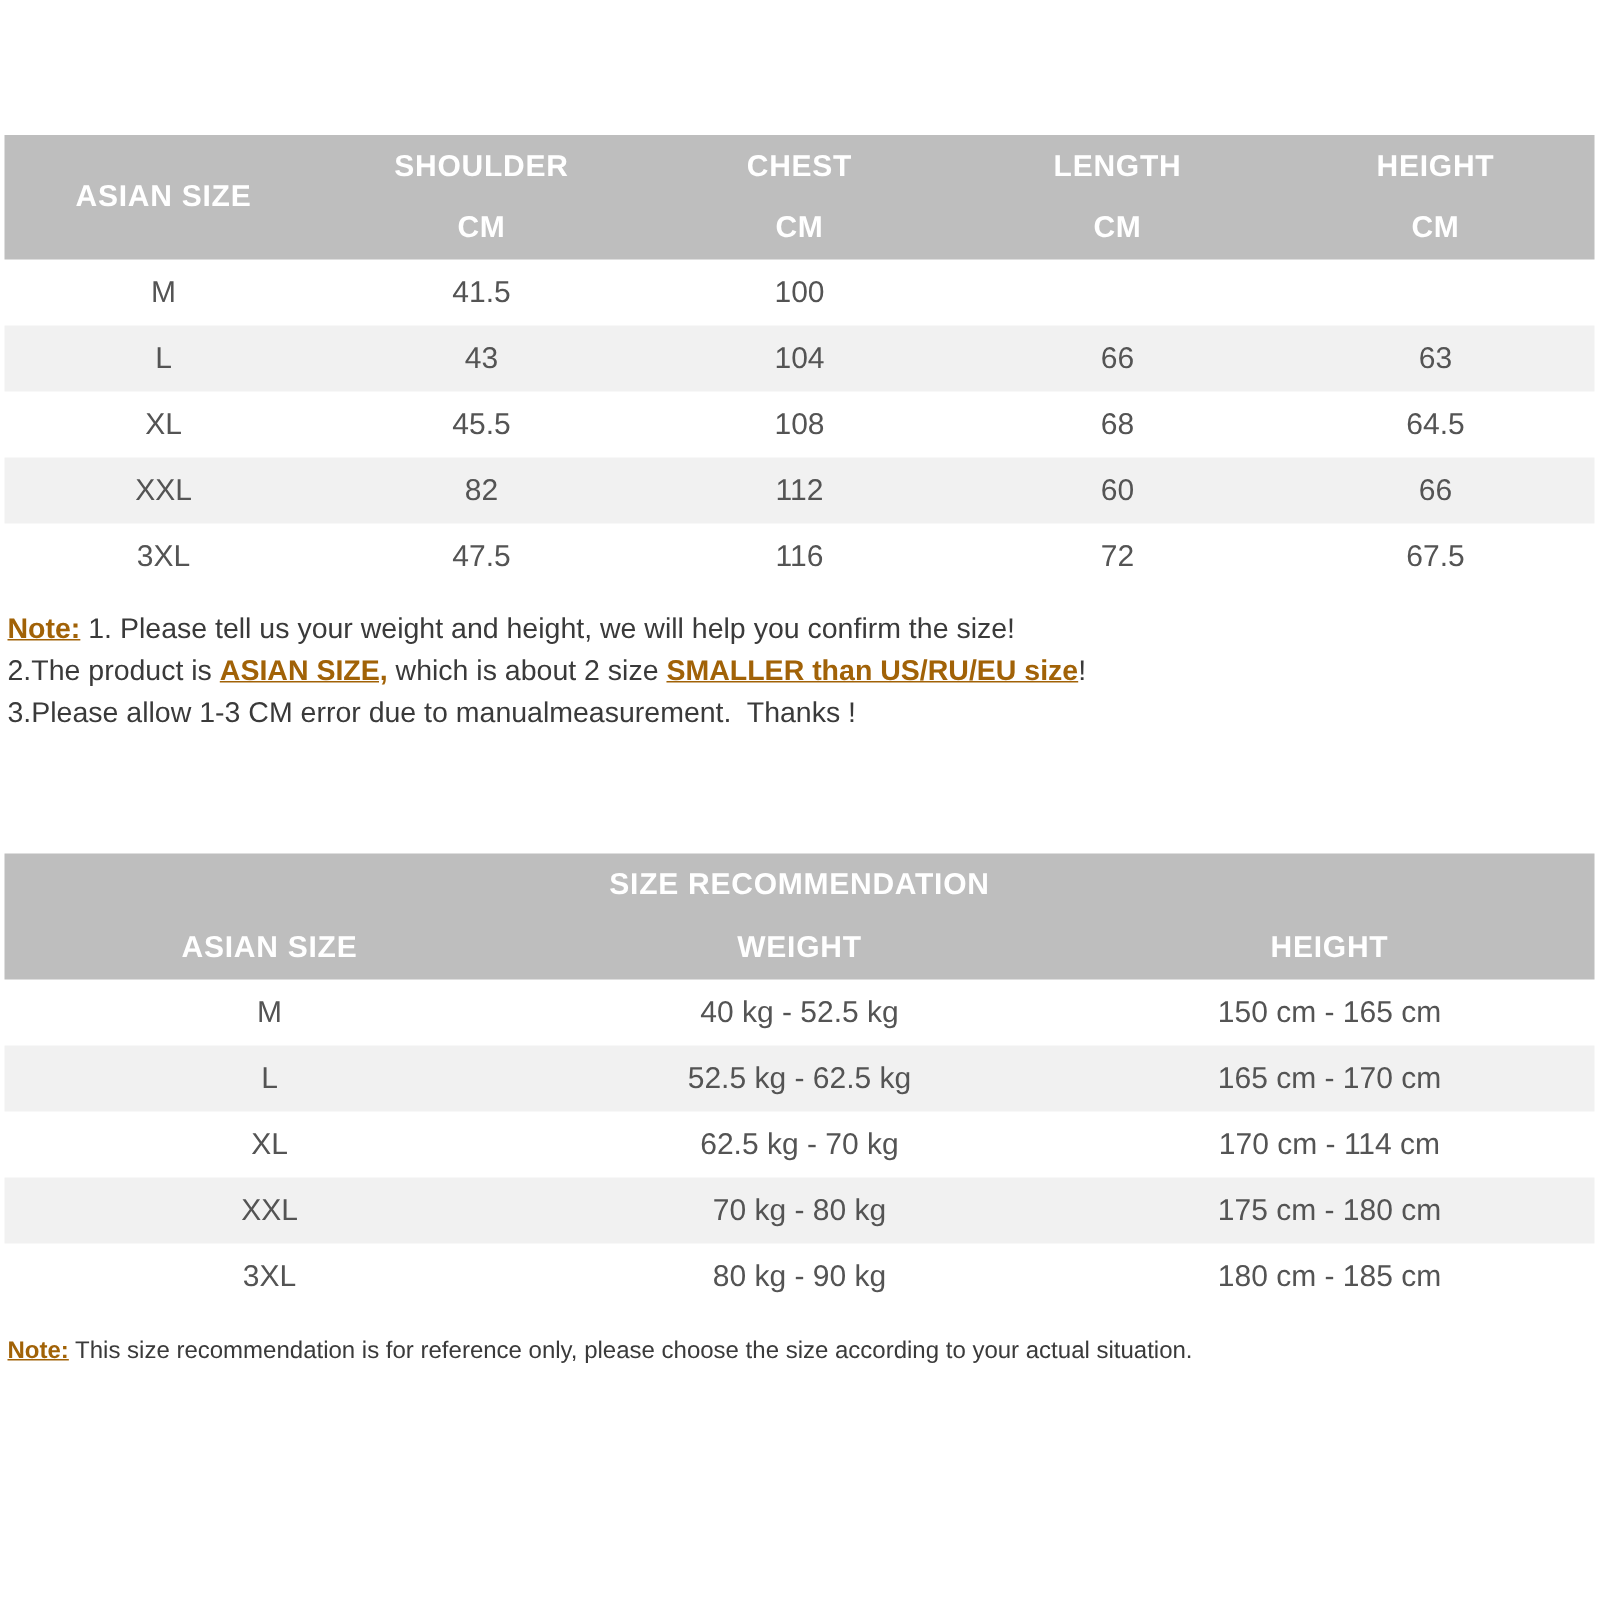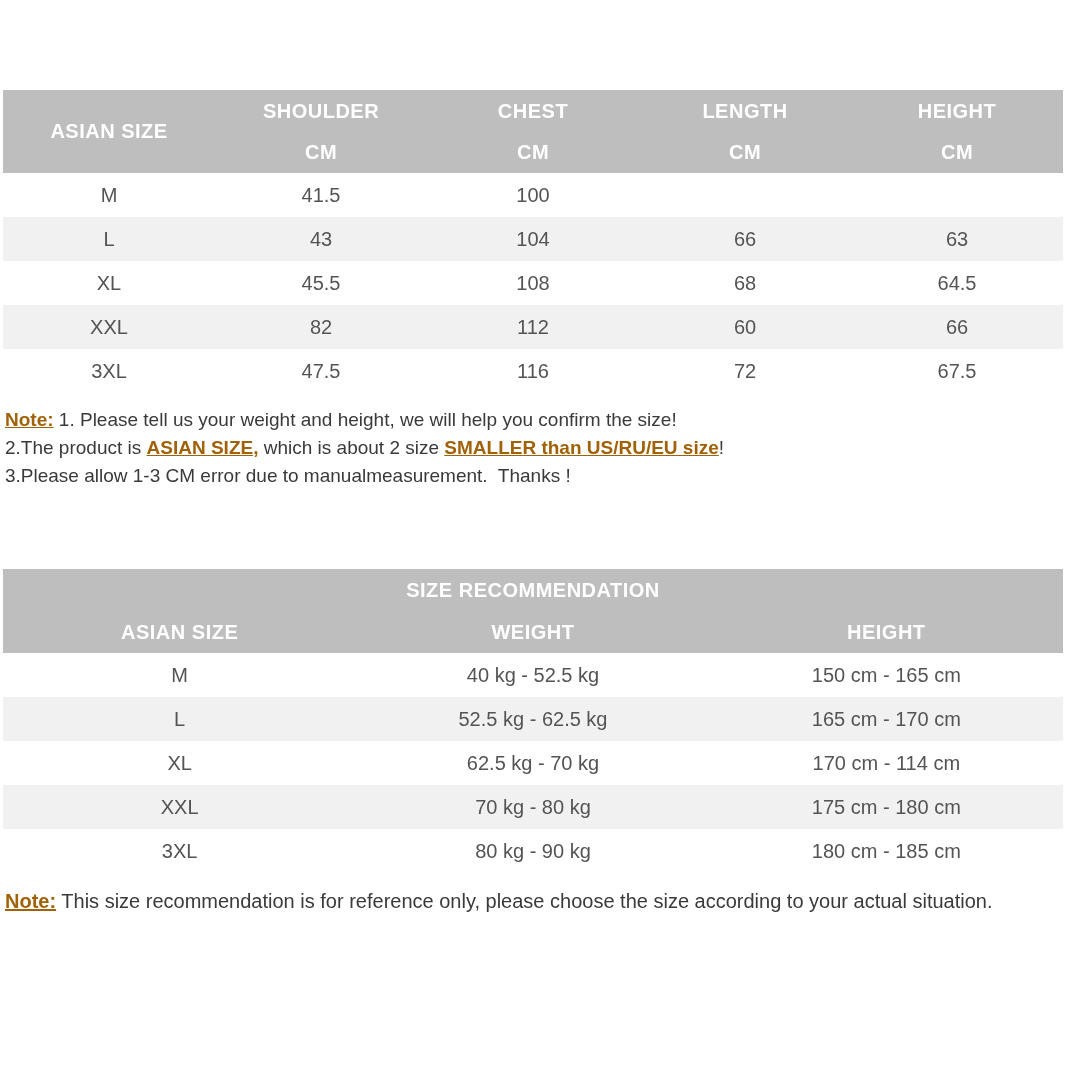--- a/index.html
+++ b/index.html
@@ -51,21 +51,21 @@
   .t2-colhead {
     width: 33.3333%; display: flex; align-items: center; justify-content: center;
     letter-spacing: 0.5px;
   }
   .t2-row { display: flex; height: 44px; font-size: 20px; color: #545454; }
   .t2-row.alt { background: #f1f1f1; }
   .t2-cell { width: 33.3333%; display: flex; align-items: center; justify-content: center; }
 
   
   .bottom-note {
-    margin: 14px 0 16px 5px; font-size: 20px; line-height: 28px;
+    margin: 14px 0 16px 5px; font-size: 16px; line-height: 28px;
     color: #3a3a3a; max-width: 1000px; white-space: pre-wrap;
   }
 </style>
 </head>
 <body>
 
 <div class="page">
 
   <div class="size-table">
     <div class="t1-header">

